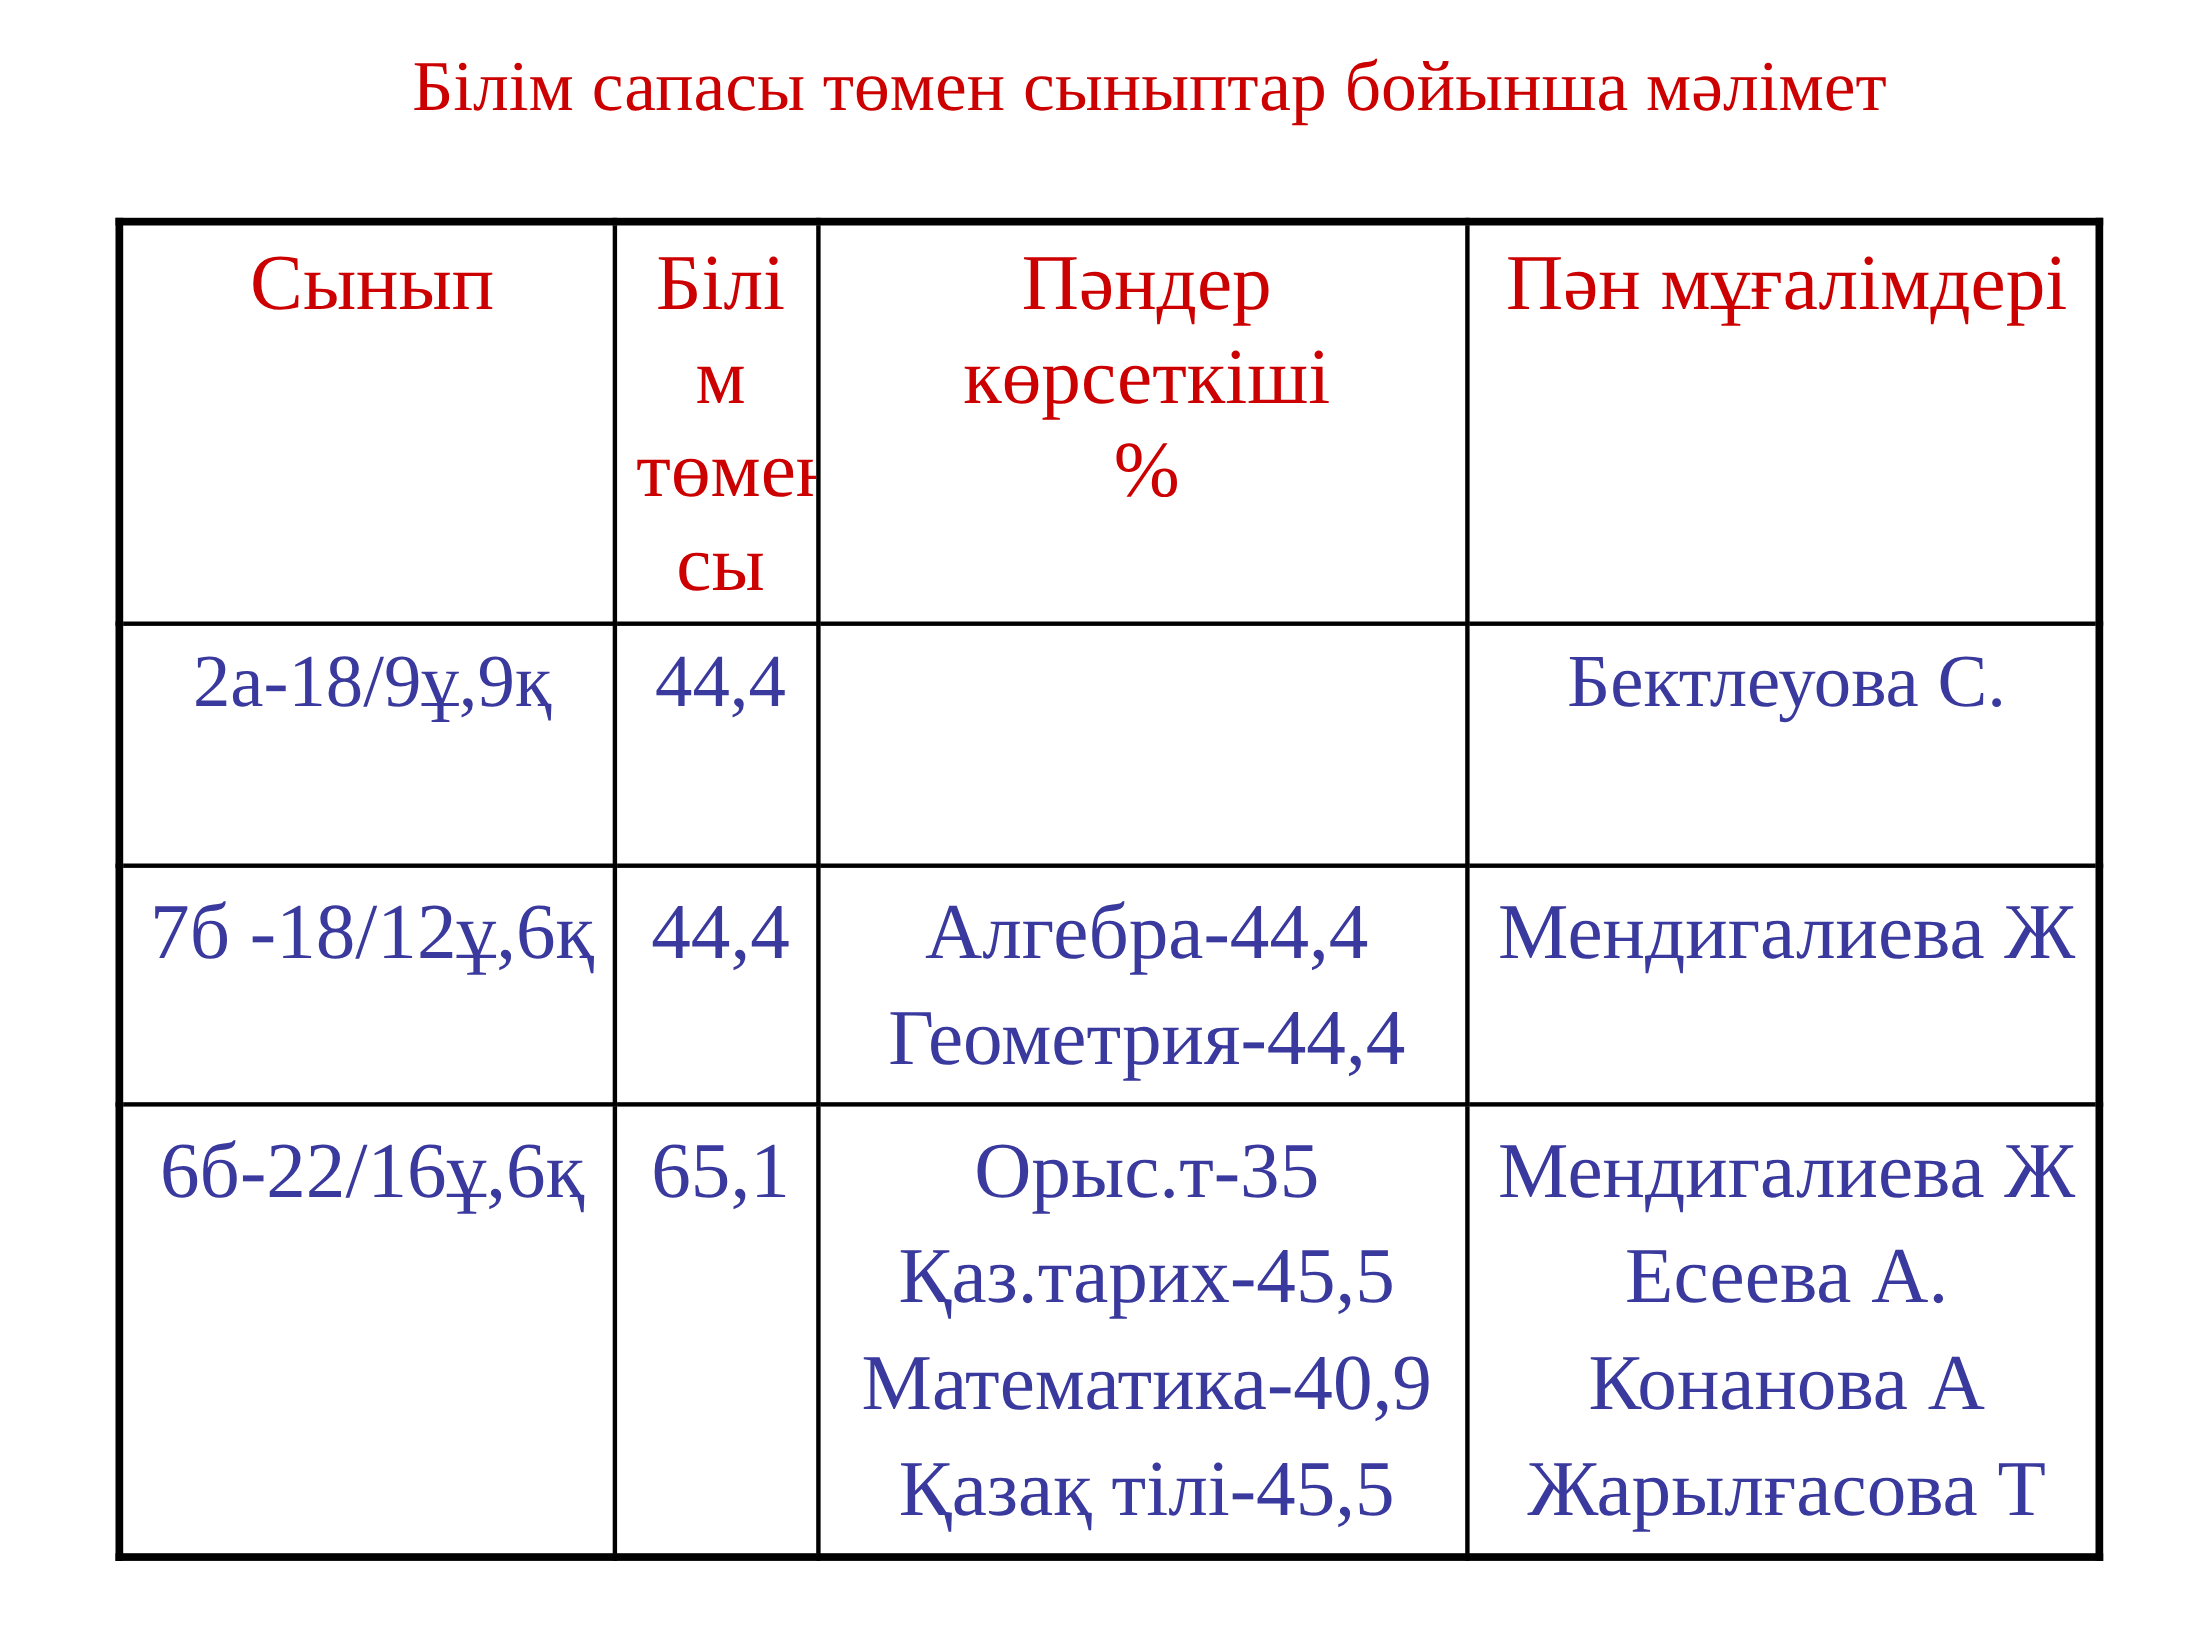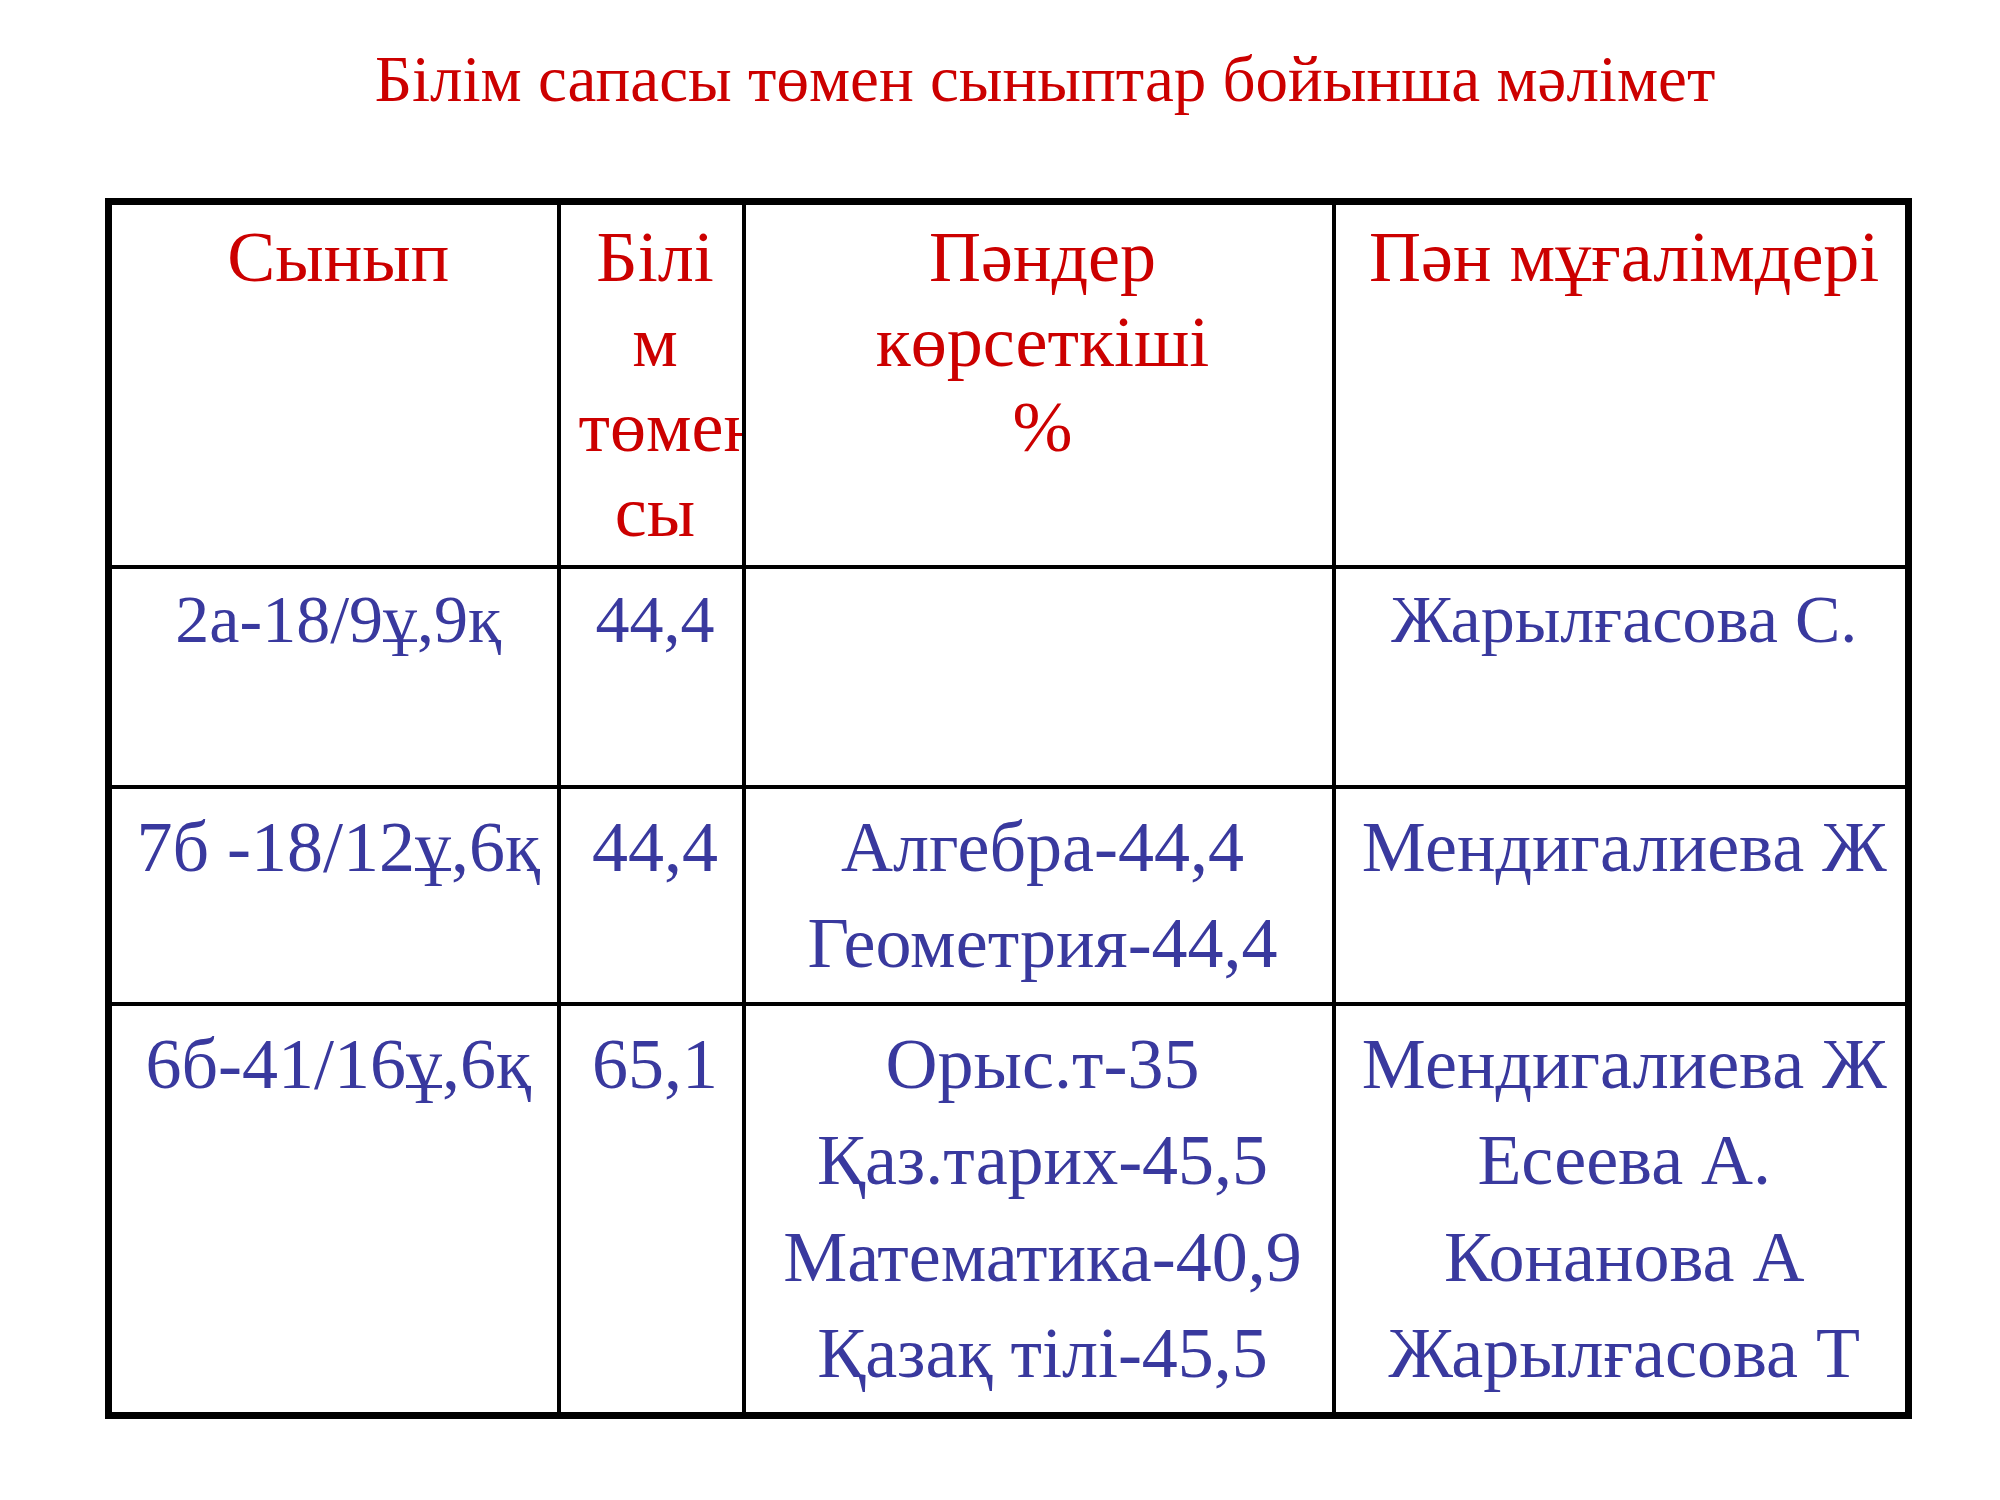--- a/index.html
+++ b/index.html
@@ -92,33 +92,33 @@
 сы</th>
         <th>Пәндер көрсеткіші
 %</th>
         <th>Пән мұғалімдері</th>
       </tr>
 
       <tr class="body-row row-1">
         <td>2а-18/9ұ,9қ</td>
         <td>44,4</td>
         <td></td>
-        <td>Жарылғасова С.</td>
+        <td>Бектлеуова С.</td>
       </tr>
 
       <tr class="body-row row-2">
         <td>7б -18/12ұ,6қ</td>
         <td>44,4</td>
         <td>Алгебра-44,4
 Геометрия-44,4</td>
         <td>Мендигалиева Ж</td>
       </tr>
 
       <tr class="body-row row-3">
-        <td>6б-41/16ұ,6қ</td>
+        <td>6б-22/16ұ,6қ</td>
         <td>65,1</td>
         <td>Орыс.т-35
 Қаз.тарих-45,5
 Математика-40,9
 Қазақ тілі-45,5</td>
         <td>Мендигалиева Ж
 Есеева А.
 Конанова А
 Жарылғасова Т</td>
       </tr>

